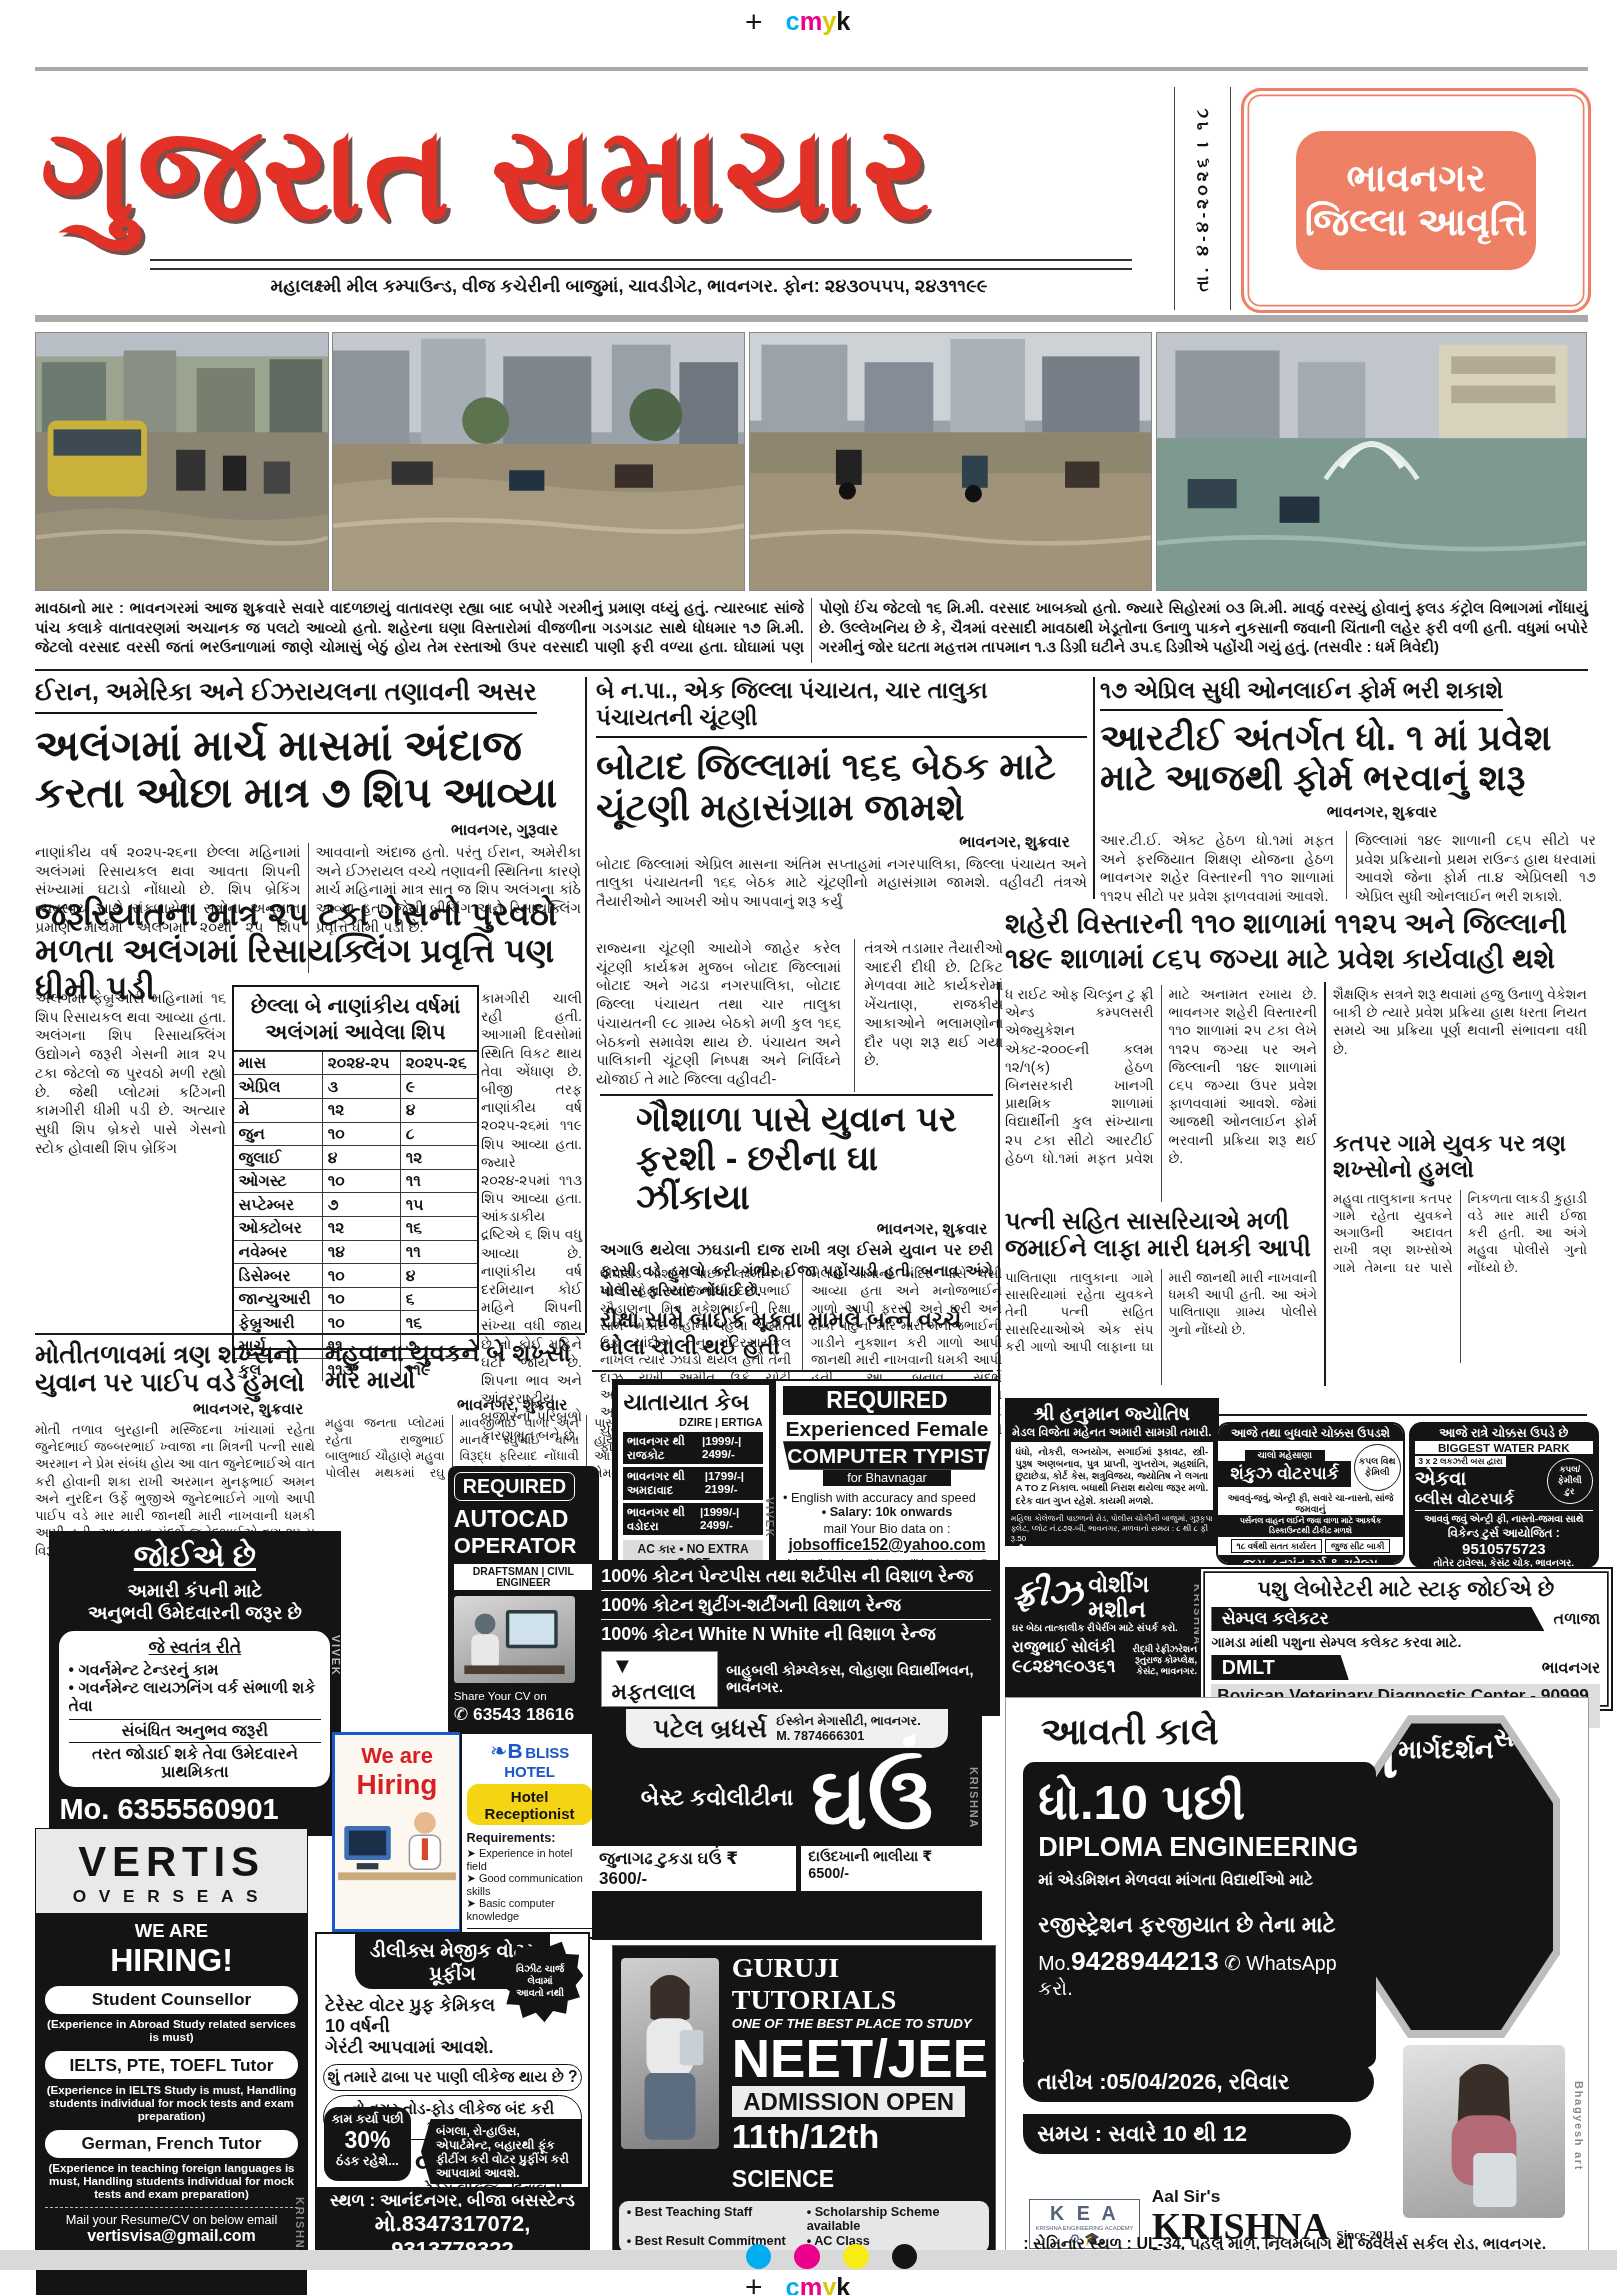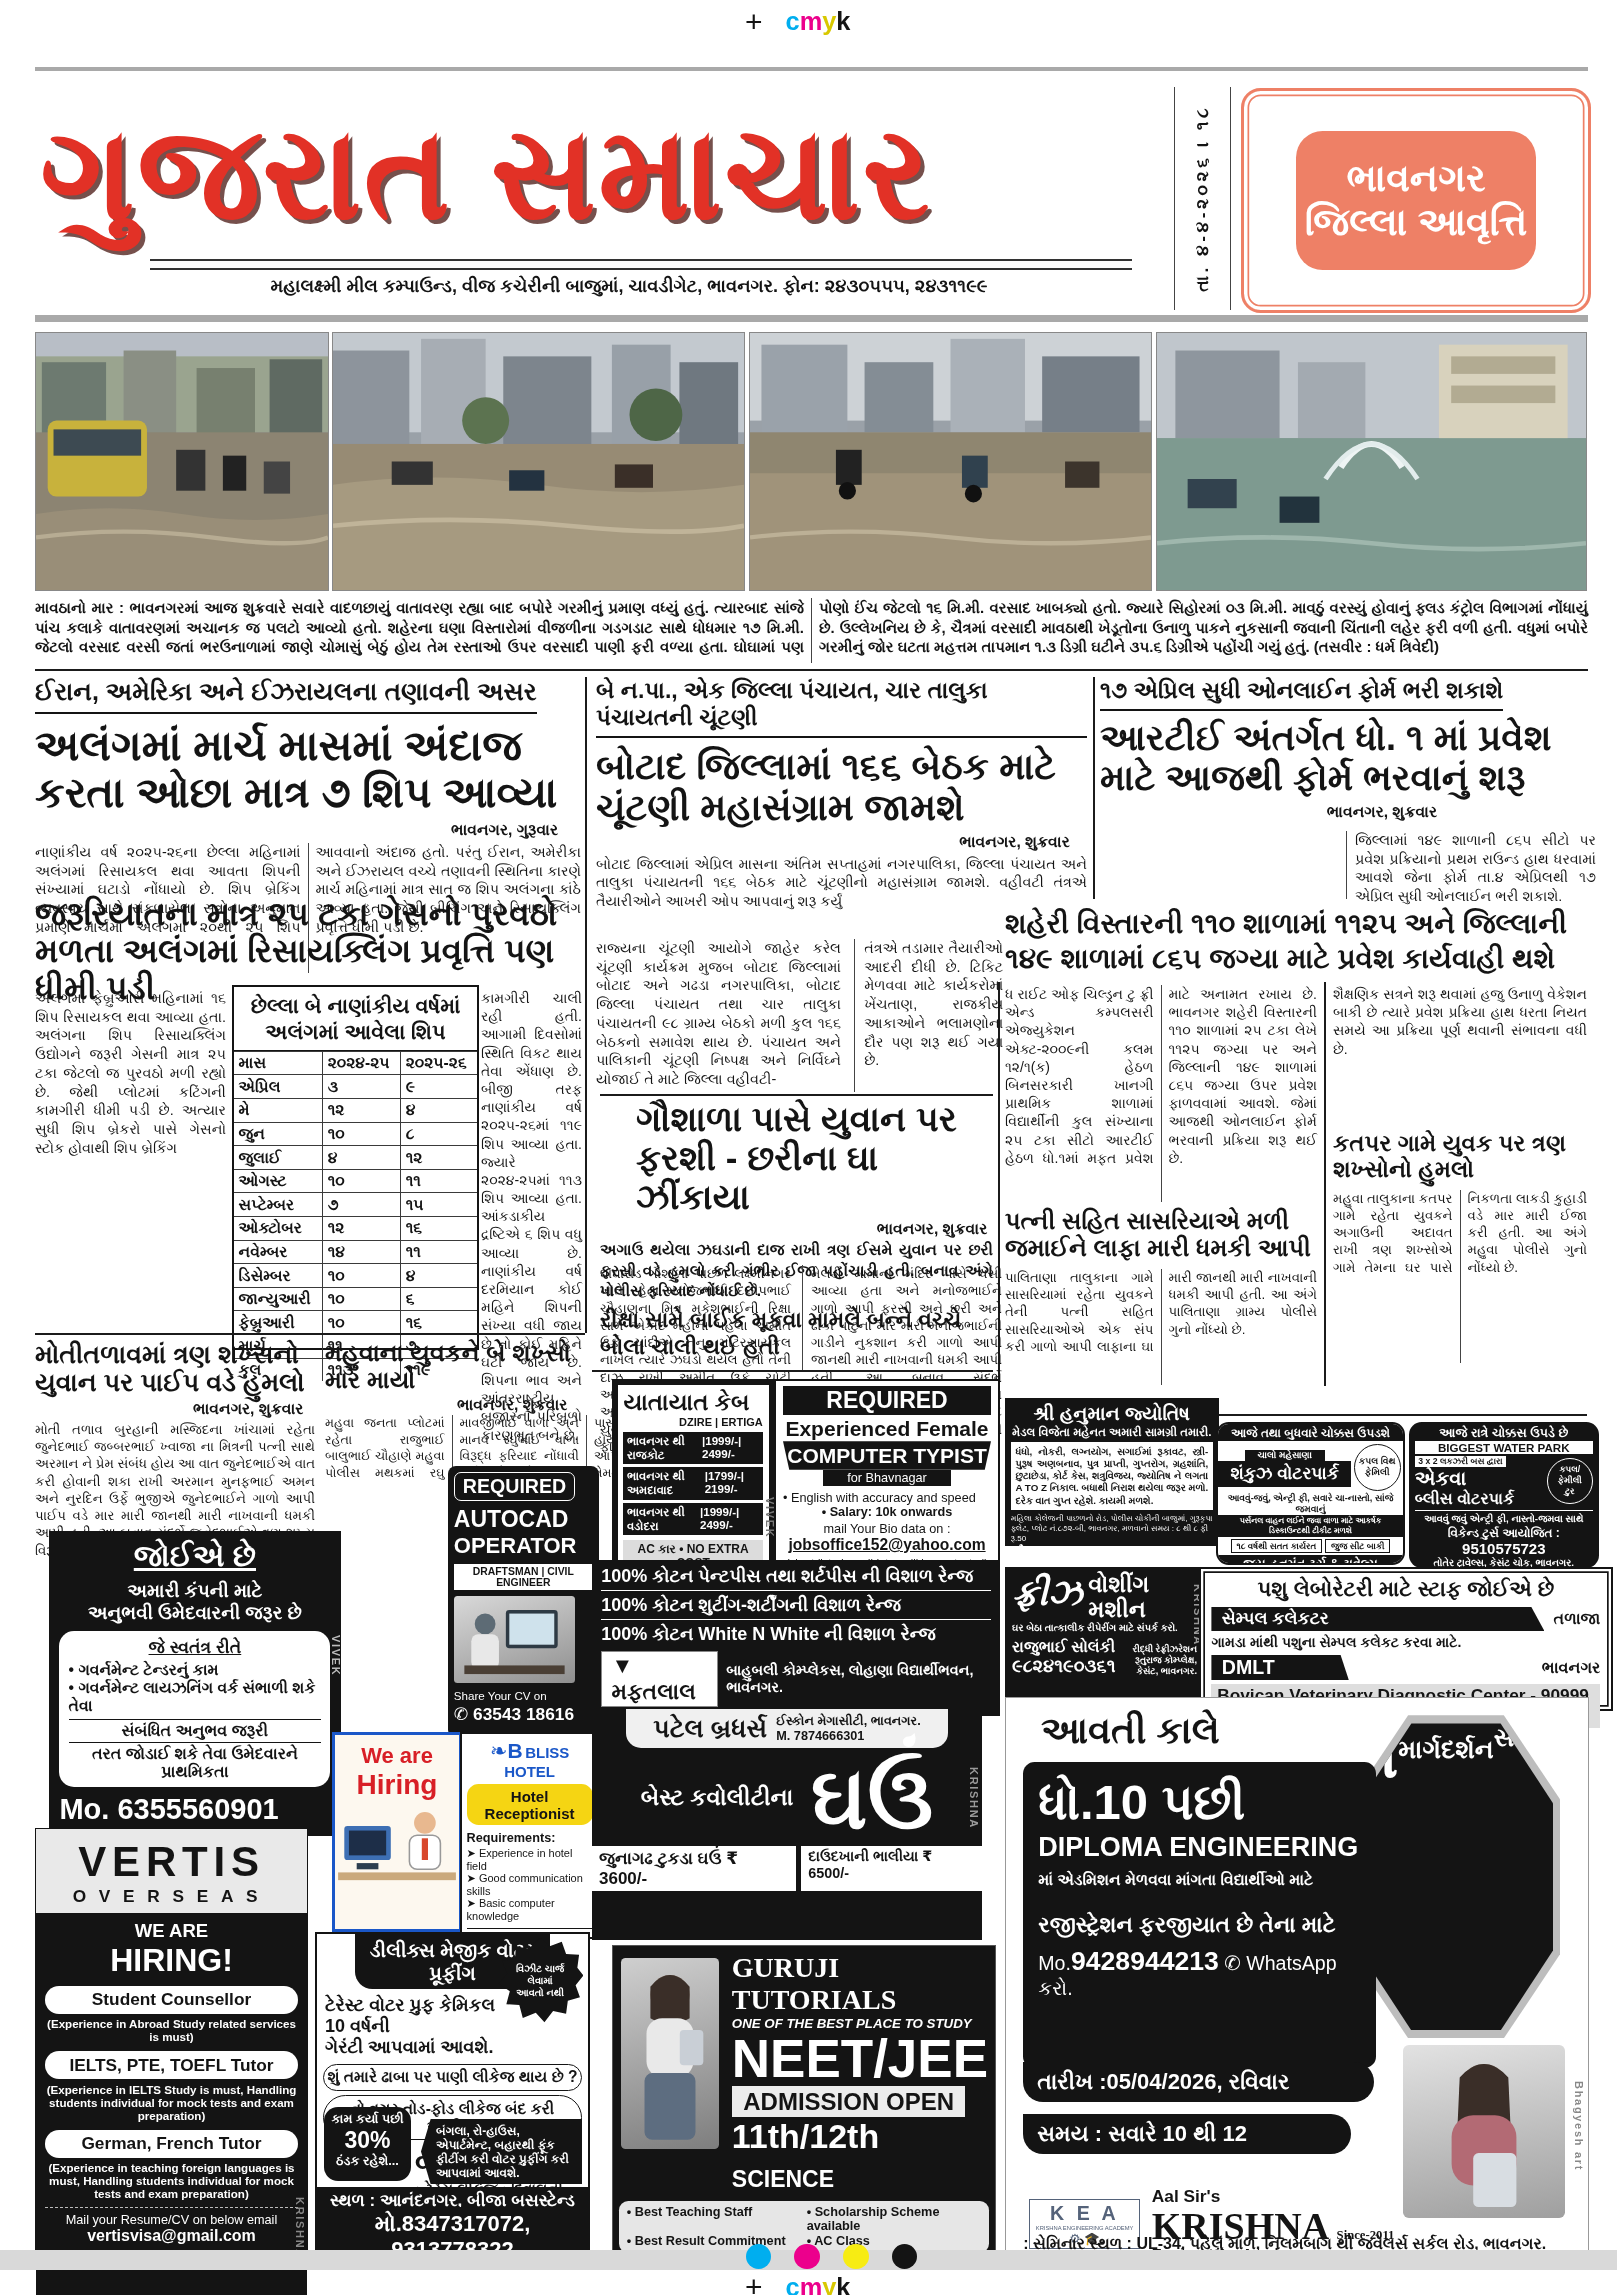--- a/index.html
+++ b/index.html
@@ -255,20 +255,21 @@
     <div class="body-txt" style="height:69px;">બોટાદ જિલ્લામાં એપ્રિલ માસના અંતિમ સપ્તાહમાં નગરપાલિકા, જિલ્લા પંચાયત અને તાલુકા પંચાયતની ૧૬૬ બેઠક માટે ચૂંટણીનો મહાસંગ્રામ જામશે. વહીવટી તંત્રએ તૈયારીઓને આખરી ઓપ આપવાનું શરૂ કર્યું</div>
   </div>
   <div class="abs body-txt" style="left:596px;top:939px;width:245px;height:153px;">રાજ્યના ચૂંટણી આયોગે જાહેર કરેલ ચૂંટણી કાર્યક્રમ મુજબ બોટાદ જિલ્લામાં બોટાદ અને ગઢડા નગરપાલિકા, બોટાદ જિલ્લા પંચાયત તથા ચાર તાલુકા પંચાયતની ૯૮ ગ્રામ્ય બેઠકો મળી કુલ ૧૬૬ બેઠકનો સમાવેશ થાય છે. પંચાયત અને પાલિકાની ચૂંટણી નિષ્પક્ષ અને નિર્વિઘ્ને યોજાઈ તે માટે જિલ્લા વહીવટી-</div>
   <div class="abs body-txt" style="left:854px;top:939px;width:139px;height:153px;border-left:1.2px solid #444;padding-left:9.2px;">તંત્રએ તડામાર તૈયારીઓ આદરી દીધી છે. ટિકિટ મેળવવા માટે કાર્યકરોમાં ખેંચતાણ, રાજકીય આકાઓને ભલામણોના દૌર પણ શરૂ થઈ ગયા છે.</div>
 
   <div class="abs" style="left:1100px;top:677px;width:487px;">
     <div class="kicker" style="font-size:23px;">૧૭ એપ્રિલ સુધી ઓનલાઈન ફોર્મ ભરી શકાશે</div>
     <div class="headline" style="font-size:36px;margin-top:7px;">આરટીઈ અંતર્ગત ધો. ૧ માં પ્રવેશ માટે આજથી ફોર્મ ભરવાનું શરૂ</div>
     <div class="dateline" style="margin:4.6px 150px 3.5px 0;">ભાવનગર, શુક્રવાર</div>
   </div>
+  <div class="abs body-txt" style="left:1100px;top:831px;width:234px;height:68px;">આર.ટી.ઈ. એક્ટ હેઠળ ધો.૧માં મફત અને ફરજિયાત શિક્ષણ યોજના હેઠળ ભાવનગર શહેર વિસ્તારની ૧૧૦ શાળામાં ૧૧૨૫ સીટો પર પ્રવેશ ફાળવવામાં આવશે.</div>
   <div class="abs body-txt" style="left:1346px;top:831px;width:241px;height:68px;border-left:1.2px solid #444;padding-left:8px;">જિલ્લામાં ૧૪૯ શાળાની ૮૬૫ સીટો પર પ્રવેશ પ્રક્રિયાનો પ્રથમ રાઉન્ડ હાથ ધરવામાં આવશે જેના ફોર્મ તા.૪ એપ્રિલથી ૧૭ એપ્રિલ સુધી ઓનલાઈન ભરી શકાશે.</div>
   <div class="abs subhead" style="left:1005px;top:906px;width:582px;font-size:28px;">શહેરી વિસ્તારની ૧૧૦ શાળામાં ૧૧૨૫ અને જિલ્લાની ૧૪૯ શાળામાં ૮૬૫ જગ્યા માટે પ્રવેશ કાર્યવાહી થશે</div>
   <div class="abs body-txt c2" style="left:1005px;top:985px;width:312px;height:217px;font-size:14px;">ધ રાઈટ ઓફ ચિલ્ડ્રન ટુ ફ્રી એન્ડ કમ્પલસરી એજ્યુકેશન એક્ટ-૨૦૦૯ની કલમ ૧૨/૧(ક) હેઠળ બિનસરકારી ખાનગી પ્રાથમિક શાળામાં વિદ્યાર્થીની કુલ સંખ્યાના ૨૫ ટકા સીટો આરટીઈ હેઠળ ધો.૧માં મફત પ્રવેશ માટે અનામત રખાય છે. ભાવનગર શહેરી વિસ્તારની ૧૧૦ શાળામાં ૨૫ ટકા લેખે ૧૧૨૫ જગ્યા પર અને જિલ્લાની ૧૪૯ શાળામાં ૮૬૫ જગ્યા ઉપર પ્રવેશ ફાળવવામાં આવશે. જેમાં આજથી ઓનલાઈન ફોર્મ ભરવાની પ્રક્રિયા શરૂ થઈ છે.</div>
   <div class="abs body-txt" style="left:1333px;top:985px;width:254px;height:139px;font-size:14px;">શૈક્ષણિક સત્રને શરૂ થવામાં હજુ ઉનાળુ વેકેશન બાકી છે ત્યારે પ્રવેશ પ્રક્રિયા હાથ ધરતા નિયત સમયે આ પ્રક્રિયા પૂર્ણ થવાની સંભાવના વધી છે.</div>
 
   <div class="abs" style="left:1005px;top:1208px;width:312px;">
     <div class="headline" style="font-size:24px;">પત્ની સહિત સાસરિયાએ મળી જમાઈને લાફા મારી ધમકી આપી</div>
     <div class="body-txt c2" style="margin-top:7px;height:116px;font-size:13.3px;">પાલિતાણા તાલુકાના ગામે સાસરિયામાં રહેતા યુવકને તેની પત્ની સહિત સાસરિયાઓએ એક સંપ કરી ગાળો આપી લાફાના ઘા મારી જાનથી મારી નાખવાની ધમકી આપી હતી. આ અંગે પાલિતાણા ગ્રામ્ય પોલીસે ગુનો નોંધ્યો છે.</div>
   </div>
 
@@ -564,21 +565,21 @@
     </div>
     <div style="font-weight:700;font-size:14px;margin-top:3.5px;">ગામડા માંથી પશુના સેમ્પલ કલેકટ કરવા માટે.</div>
     <div style="display:flex;justify-content:space-between;align-items:center;margin-top:3.5px;">
       <span class="band" style="font-size:19.6px;padding:1.2px 10.4px;width:30%;clip-path:polygon(0 0,94% 0,100% 100%,0 100%);">DMLT</span>
       <span style="font-weight:800;font-size:16px;">ભાવનગર</span>
     </div>
     <div style="background:#dedede;font-weight:800;font-size:17.3px;margin-top:3.5px;padding:1.2px 5.8px;">Bovican Veterinary Diagnostic Center - 90999 16734</div>
   </div>
 
   <div class="abs" style="left:1005px;top:1697px;width:582px;height:560px;border:1.7px solid #999;background:#fff;">
-    <div style="font-weight:800;font-size:37px;margin:11.6px 0 0 35px;">આવતી કાલે</div>
+    <div style="font-weight:800;font-size:37px;margin:11.6px 0 0 35px;font-family:Liberation Serif, serif;">આવતી કાલે</div>
     <div class="shadowhex" style="position:absolute;right:28px;top:17.3px;width:208px;height:323px;"></div>
     <div class="hex blackad ctr" style="position:absolute;right:35px;top:25.4px;width:194px;height:307px;display:flex;flex-direction:row;justify-content:center;">
       <div style="font-weight:800;font-size:64px;line-height:1;">ફ્રી</div>
       <div style="font-weight:800;font-size:25.4px;margin-top:11.6px;">માર્ગદર્શન</div>
       <div style="font-weight:800;font-size:25.4px;">સેમીનાર</div>
     </div>
     <div class="blackad" style="position:absolute;left:17.3px;top:64px;width:323px;height:283px;border-radius:11.6px;padding:11.6px 15px;">
       <div style="font-weight:800;font-size:49px;">ધો.10 પછી</div>
       <div style="font-weight:800;font-size:27px;">DIPLOMA ENGINEERING</div>
       <div style="font-weight:700;font-size:15.6px;margin-top:8px;">માં એડમિશન મેળવવા માંગતા વિદ્યાર્થીઓ માટે</div>

